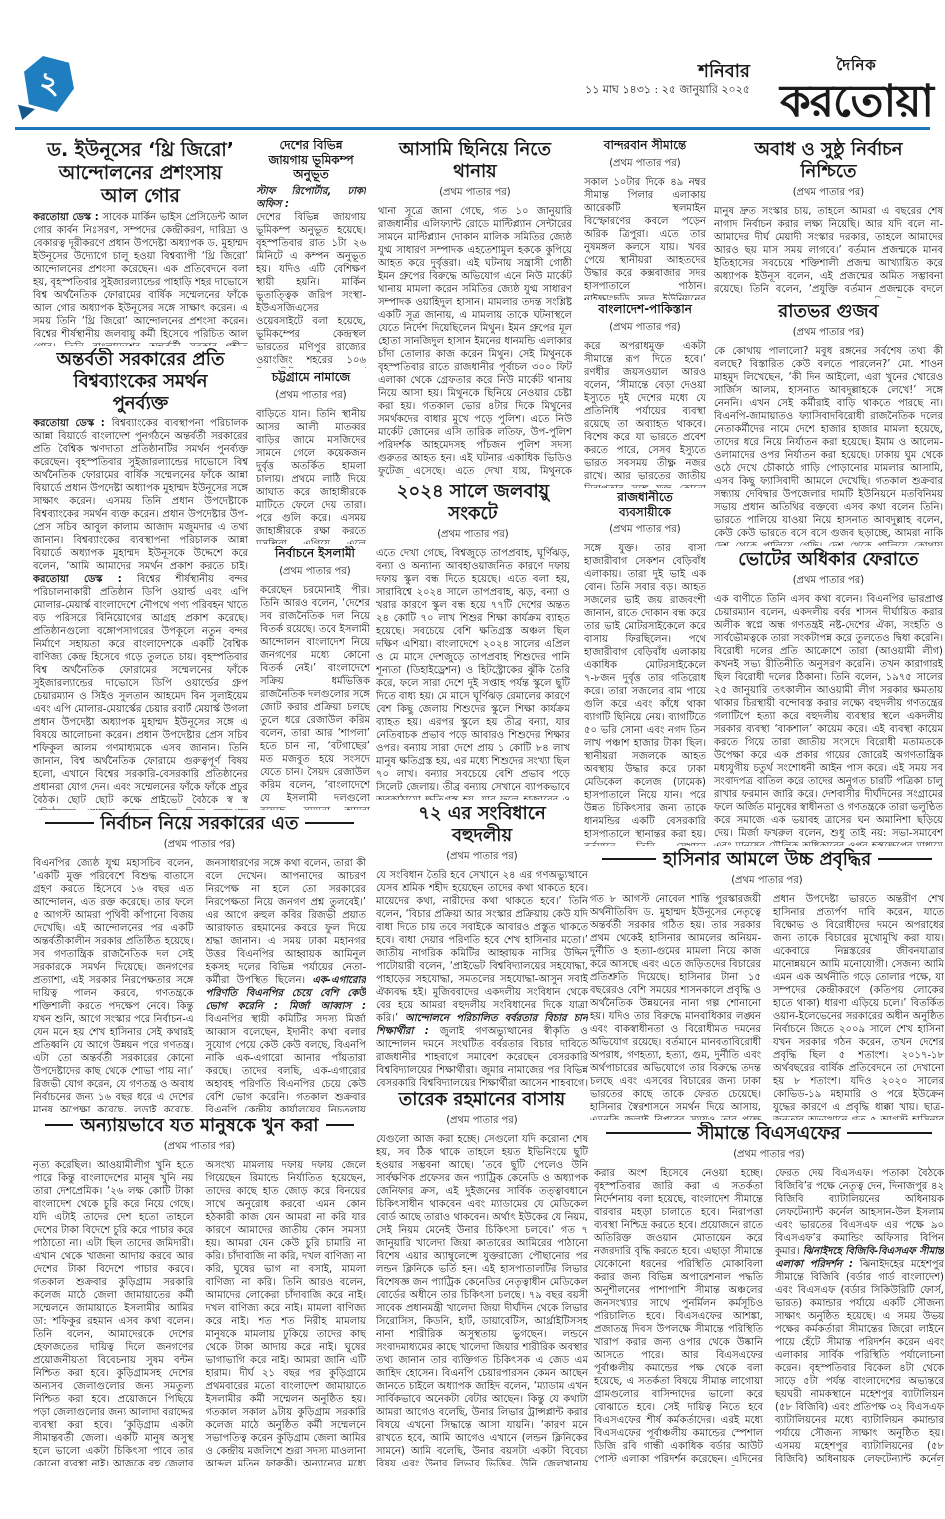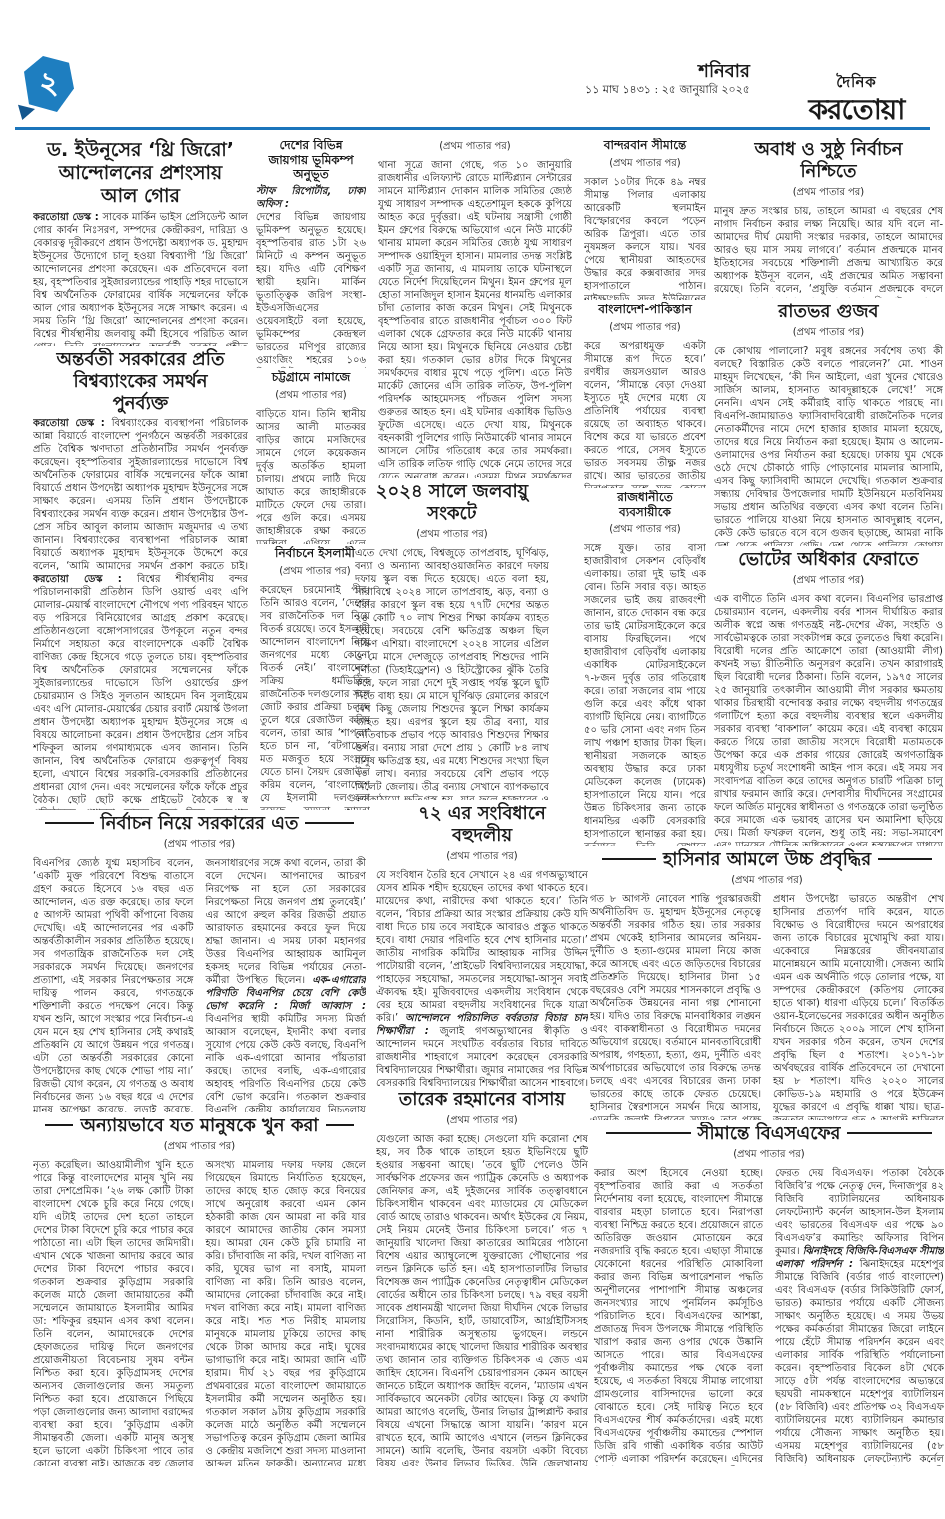--- a/index.html
+++ b/index.html
@@ -13,21 +13,21 @@
                clip-path:polygon(0 10%,100% 35%,25% 100%);}
   .badge .num{position:absolute;left:6px;top:0;width:50px;height:56px;display:flex;align-items:center;
               justify-content:center;color:#ffffff;font-size:30px;font-weight:700;}
   .dateblock{position:absolute;left:555px;top:60px;width:195px;text-align:right;line-height:1.25;}
   .dateblock .wd{font-size:18px;font-weight:700;}
   .dateblock .dt{font-size:11px;}
   .masthead{position:absolute;left:756px;top:50px;width:188px;height:74px;display:flex;align-items:flex-end;}
   .mh-bar{width:5px;background:#1b75bb;margin-right:8px;}
   .mh-text{flex:1;display:flex;flex-direction:column;align-items:center;justify-content:center;}
   .mh-top{font-size:15px;font-weight:700;letter-spacing:1px;}
-  .mh-main{font-size:28px;font-weight:700;line-height:1.05;letter-spacing:-1px;}
+  .mh-main{font-size:44px;font-weight:700;line-height:1.05;letter-spacing:-1px;}
   .toprule{position:absolute;left:15px;top:127px;width:915px;height:3px;background:#1b75bb;}
   
   .art{position:absolute;overflow:hidden;}
   .art h2{margin:0 12px 2px;text-align:center;font-weight:700;line-height:1.22;font-size:18px;}
   .art.n h2{font-size:12px;}
   .art.xl h2{font-size:19px;}
   .art.ruled h2{display:flex;align-items:center;gap:7px;}
   .art.ruled h2::before,.art.ruled h2::after{content:"";flex:1 1 auto;border-top:2px solid #1a1a1a;height:0;}
   .cont{font-size:10px;text-align:center;margin:0 0 3px;}
   .cont:empty{display:none;}
@@ -90,25 +90,26 @@
     <div class="body"><span>বাড়িতে যান। তিনি স্থানীয় আসর আলী মাতব্বর বাড়ির জামে মসজিদের সামনে গেলে কয়েকজন দুর্বৃত্ত অতর্কিত হামলা চালায়। প্রথমে লাঠি দিয়ে আঘাত করে জাহাঙ্গীরকে মাটিতে ফেলে দেয় তারা। পরে গুলি করে। এসময় জাহাঙ্গীরকে রক্ষা করতে মুসল্লিরা এগিয়ে এলে কয়েকজন হামলার মুখে পড়েন। জাহাঙ্গীরকে একারকেতার হাসপাতালে নিয়ে যাওয়া হলে সেখানে চিকিৎসকরা জাহাঙ্গীর মৃত বলে ঘোষণা করেন। রাউজান থানার ভারপ্রাপ্ত কর্মকর্তা (ওসি) একেএম সফিকুল আলম চৌধুরী জানান, ‘গুলিতে এক ব্যক্তি নোয়াপাড়ায় মারা গেছেন। কী কারণে এই হত্যাকাণ্ড সেটি বের করার চেষ্টা চলছে।’</span></div>
   </article>
 
   <article class="art n" style="left:260px;top:546px;width:110px;height:264px;">
     <h2><span>নির্বাচনে ইসলামী</span></h2>
     <div class="cont">(প্রথম পাতার পর)</div>
     <div class="body"><span>করেছেন চরমোনাই পীর। তিনি আরও বলেন, ‘দেশের সব রাজনৈতিক দল নিয়ে বিতর্ক রয়েছে। তবে ইসলামী আন্দোলন বাংলাদেশ নিয়ে জনগণের মধ্যে কোনো বিতর্ক নেই।’ বাংলাদেশে সক্রিয় ধর্মভিত্তিক রাজনৈতিক দলগুলোর সঙ্গে জোট করার প্রক্রিয়া চলছে তুলে ধরে রেজাউল করিম বলেন, তারা আর ‘শাপলা’ হতে চান না, ‘বটগাছের’ মত মজবুত হয়ে সংসদে যেতে চান। সৈয়দ রেজাউল করিম বলেন, ‘বাংলাদেশে যে ইসলামী দলগুলো রয়েছে- সমমনা আমরা সবাই নির্বাচনের সময় যেন ইসলামের পক্ষে বাক্স পাঠাতে পারি, সেই চিন্তা নিয়ে বিভিন্ন পর্যায়ে কাজ করেছি। দোয়া করতে থাকেন। আশা করি, ভালো একটি ফল আল্লাহ আমাদের দান করবে।’ উল্লেখ্য, গত মঙ্গলবার জামায়াতে ইসলামের আমির শফিকুর রহমানের সঙ্গে কর্মরত ছবি গণমাধ্যমে প্রকাশিত হয়। বরিশালে দলীয় কর্মসূচিতে অংশ নিতে গিয়ে চরমোনাই পীরের আতিথ্য গ্রহণ করেন জামায়াতের আমির। সৌজন্য সাক্ষাতের পর দুই নেতা সংবাদ সম্মেলনে এসে বলেন, তারা একসঙ্গে কাজ করতে সম্মত হয়েছেন।</span></div>
   </article>
 
   <article class="art" style="left:378px;top:138px;width:194px;height:340px;">
+    <h2><span>আসামি ছিনিয়ে নিতে থানায়</span></h2>
     <div class="cont">(প্রথম পাতার পর)</div>
     <div class="body"><span>থানা সূত্রে জানা গেছে, গত ১০ জানুয়ারি রাজধানীর এলিফ্যান্ট রোডে মাল্টিপ্ল্যান সেন্টারের সামনে মাল্টিপ্ল্যান দোকান মালিক সমিতির জ্যেষ্ঠ যুগ্ম সাধারণ সম্পাদক এহতেশামুল হককে কুপিয়ে আহত করে দুর্বৃত্তরা। এই ঘটনায় সন্ত্রাসী গোষ্ঠী ইমন গ্রুপের বিরুদ্ধে অভিযোগ এনে নিউ মার্কেট থানায় মামলা করেন সমিতির জ্যেষ্ঠ যুগ্ম সাধারণ সম্পাদক ওয়াহিদুল হাসান। মামলার তদন্ত সংশ্লিষ্ট একটি সূত্র জানায়, এ মামলায় তাকে ঘটনাস্থলে যেতে নির্দেশ দিয়েছিলেন মিথুন। ইমন গ্রুপের মূল হোতা সানজিদুল হাসান ইমনের ধানমন্ডি এলাকার চাঁদা তোলার কাজ করেন মিথুন। সেই মিথুনকে বৃহস্পতিবার রাতে রাজধানীর পূর্বাচল ৩০০ ফিট এলাকা থেকে গ্রেফতার করে নিউ মার্কেট থানায় নিয়ে আসা হয়। মিথুনকে ছিনিয়ে নেওয়ার চেষ্টা করা হয়। গতকাল ভোর ৪টার দিকে মিথুনের সমর্থকদের বাধার মুখে পড়ে পুলিশ। এতে নিউ মার্কেট জোনের এসি তারিক লতিফ, উপ-পুলিশ পরিদর্শক আহমেদসহ পাঁচজন পুলিশ সদস্য গুরুতর আহত হন। এই ঘটনার একাধিক ভিডিও ফুটেজ এসেছে। এতে দেখা যায়, মিথুনকে বহনকারী পুলিশের গাড়ি নিউমার্কেট থানার সামনে আসলে সেটির গতিরোধ করে তার সমর্থকরা। এসি তারিক লতিফ গাড়ি থেকে নেমে তাদের সরে যেতে অনুরোধ করেন। এসময় মিথুন সমর্থকদের সঙ্গে পুলিশের ধস্তাধস্তি হয়। এক পর্যায়ে মিথুনকে নিয়ে পুলিশ থানা কম্পাউন্ডের ভেতরে চলে গেলেও থানার বাইরে থেকে পুলিশকে উদ্দেশ্য করে হুমকি দিতে দেখা যায় কয়েকজনকে। </span></div>
   </article>
 
-  <article class="art" style="left:355px;top:480px;width:194px;height:320px;">
+  <article class="art" style="left:376px;top:480px;width:194px;height:320px;">
     <h2><span>২০২৪ সালে জলবায়ু সংকটে</span></h2>
     <div class="cont">(প্রথম পাতার পর)</div>
     <div class="body"><span>এতে দেখা গেছে, বিশ্বজুড়ে তাপপ্রবাহ, ঘূর্ণিঝড়, বন্যা ও অন্যান্য আবহাওয়াজনিত কারণে দফায় দফায় স্কুল বন্ধ দিতে হয়েছে। এতে বলা হয়, সারাবিশ্বে ২০২৪ সালে তাপপ্রবাহ, ঝড়, বন্যা ও খরার কারণে স্কুল বন্ধ হয়ে ৭৭টি দেশের অন্তত ২৪ কোটি ৭০ লাখ শিশুর শিক্ষা কার্যক্রম ব্যাহত হয়েছে। সবচেয়ে বেশি ক্ষতিগ্রস্ত অঞ্চল ছিল দক্ষিণ এশিয়া। বাংলাদেশে ২০২৪ সালের এপ্রিল ও মে মাসে দেশজুড়ে তাপপ্রবাহ শিশুদের পানি শূন্যতা (ডিহাইড্রেশন) ও হিটস্ট্রোকের ঝুঁকি তৈরি করে, ফলে সারা দেশে দুই সপ্তাহ পর্যন্ত স্কুলে ছুটি দিতে বাধ্য হয়। মে মাসে ঘূর্ণিঝড় রেমালের কারণে বেশ কিছু জেলায় শিশুদের স্কুলে শিক্ষা কার্যক্রম ব্যাহত হয়। এরপর স্কুলে হয় তীব্র বন্যা, যার নেতিবাচক প্রভাব পড়ে আবারও শিশুদের শিক্ষার ওপর। বন্যায় সারা দেশে প্রায় ১ কোটি ৮৪ লাখ মানুষ ক্ষতিগ্রস্ত হয়, এর মধ্যে শিশুদের সংখ্যা ছিল ৭০ লাখ। বন্যার সবচেয়ে বেশি প্রভাব পড়ে সিলেট জেলায়। তীব্র বন্যায় সেখানে ব্যাপকভাবে অবকাঠামো ক্ষতিগ্রস্ত হয়, যার ফলে হাজারের ও বেশি শিক্ষার্থী লেখাপড়া থেকে বঞ্চিত হয়ে পড়েছে। ইউনিসেফ বাংলাদেশের হিসেবে গত বছর ১২ মাসের মধ্যে জলবায়ুজনিত কারণে সিলেট অঞ্চলে শিশুরা সব মিলিয়ে আট সপ্তাহ পর্যন্ত স্কুলের শিক্ষা কার্যক্রম থেকে বঞ্চিত হয়েছে। আর খুলনা, চট্টগ্রাম ও রংপুরে শিশুরা পর্যন্ত স্কুল হারিয়েছে। বাংলাদেশ ইউনিসেফের প্রতিনিধি রানা ফ্লাওয়ার্স শিক্ষার শিক্ষা এবং শিশুরা তাদের শিক্ষা আরও বলেন, তাপমাত্রা ও অন্যান্য জলবায়ুঘটিত কার্যক্রমই ব্যাহত করে না, বরং এর কারণে মানসিক ও শারীরিক স্বাস্থ্যও ক্ষতির মুখে পড়ে। শিক্ষায় জলবায়ুকেন্দ্রিক বিনিয়োগ লক্ষণীয়ভাবে কম। ইউনিসেফ আন্তর্জাতিক জলবায়ু খাতে অর্থদানকারী প্রতিষ্ঠান ও দাতা গোষ্ঠী, বেসরকারি খাত ও বাংলাদেশের অন্তর্বর্তী সরকারের প্রতি নীতি ও পরিবর্তনে শিশুদের প্রয়োজনীয়তাগুলোকে অগ্রাধিকার দেওয়ার আহ্বান জানাচ্ছে। ইউনিসেফের চিলড্রেনস ক্লাইমেট রিস্ক ইনডেক্স (শিশুদের জন্য জলবায়ু ঝুঁকি সূচক) অনুযায়ী, জলবায়ু ও পরিবেশগত সংকটের কারণে বিশ্বের সবচেয়ে বেশি ঝুঁকিগ্রস্ত ও ঝুঁকিতে থাকা শিশুদের মধ্যে রয়েছে বাংলাদেশের শিশুরা।</span></div>
   </article>
 
   <article class="art" style="left:376px;top:802px;width:212px;height:284px;">
     <h2><span>৭২ এর সংবিধানে বহুদলীয়</span></h2>
     <div class="cont">(প্রথম পাতার পর)</div>
     <div class="body"><span>যে সংবিধান তৈরি হবে সেখানে ২৪ এর গণঅভ্যুত্থানে যেসব শ্রমিক শহীদ হয়েছেন তাদের কথা থাকতে হবে। মায়েদের কথা, নারীদের কথা থাকতে হবে।’ তিনি বলেন, ‘বিচার প্রক্রিয়া আর সংস্কার প্রক্রিয়ায় কেউ যদি বাধা দিতে চায় তবে সবাইকে আবারও প্রস্তুত থাকতে হবে। বাধা দেয়ার পরিণতি হবে শেখ হাসিনার মতো।’ জাতীয় নাগরিক কমিটির আহ্বায়ক নাসির উদ্দিন পাটোয়ারী বলেন, ‘প্রাইভেট বিশ্ববিদ্যালয়ের সহযোদ্ধা, পাহাড়ের সহযোদ্ধা, সমতলের সহযোদ্ধা-আসুন সবাই ঐক্যবদ্ধ হই। মুজিববাদের একদলীয় সংবিধান থেকে বের হয়ে আমরা বহুদলীয় সংবিধানের দিকে যাত্রা করি।’ </span><b class="run">আন্দোলনে পরিচালিত বর্বরতার বিচার চান শিক্ষার্থীরা : </b><span>জুলাই গণঅভ্যুত্থানের স্বীকৃতি ও আন্দোলন দমনে সংঘটিত বর্বরতার বিচার দাবিতে রাজধানীর শাহবাগে সমাবেশ করেছেন বেসরকারি বিশ্ববিদ্যালয়ের শিক্ষার্থীরা। জুমার নামাজের পর বিভিন্ন বেসরকারি বিশ্ববিদ্যালয়ের শিক্ষার্থীরা আসেন শাহবাগে। ছাত্রনেতারা তাদের বক্তব্যে জুলাই গণ-অভ্যুত্থানের স্বীকৃতি আদায়ের লক্ষ্যে ঘোষণাপত্রের গুরুত্ব তুলে ধরেন। এ সময় জুলাই আন্দোলনকে দমনে বর্বরোচিত হামলার সঙ্গে জড়িতদের বিচার দাবি জানান তারা। বৈষম্যমুক্ত নতুন বাংলাদেশ বিনির্মাণে যে কোনো ষড়যন্ত্র মোকাবিলায় সবাইকে ঐক্যবদ্ধ থাকারও আহ্বান জানান ছাত্রনেতারা। সমাবেশে শিক্ষার্থীরা অভিযোগ করেন, বেসরকারি বিশ্ববিদ্যালয়ের শিক্ষার্থীরা যেভাবে আন্দোলনকে বেগবান করেছে অন্য কেউ সেটি করতে পারেননি। তারপরও আমরা বৈষম্যের শিকার। আমাদের আহত শিক্ষার্থীরা যথাযথ চিকিৎসা পাচ্ছেন না। আমরা নিজেদের ব্যর্থ মনে করছি। কারণ, ৫ মাস পরও আমাদের আহত শিক্ষার্থীদের চিকিৎসার জন্য দাবি তুলতে হচ্ছে। আমরা কাউকে দেখে আন্দোলনে নামিনি। এছাড়া রাজনৈতিক সংস্কারের আগে নির্বাচন নিয়ে উদ্বেগ প্রকাশের বিষয়ে তারা সমালোচনা করেন। দলের কিছু নেতারা নির্বাচন নিয়ে খুব উদ্বিগ্ন আছেন। এরা যদি আবার বিশ্বাসঘাতকতা ও শৃঙ্খলে আবদ্ধ হওয়ার সম্ভাবনা রয়েছে। আসলে, যারা রাজনীতি থেকে জীবিকা চাইবে না এটাই স্বাভাবিক।</span></div>
   </article>

